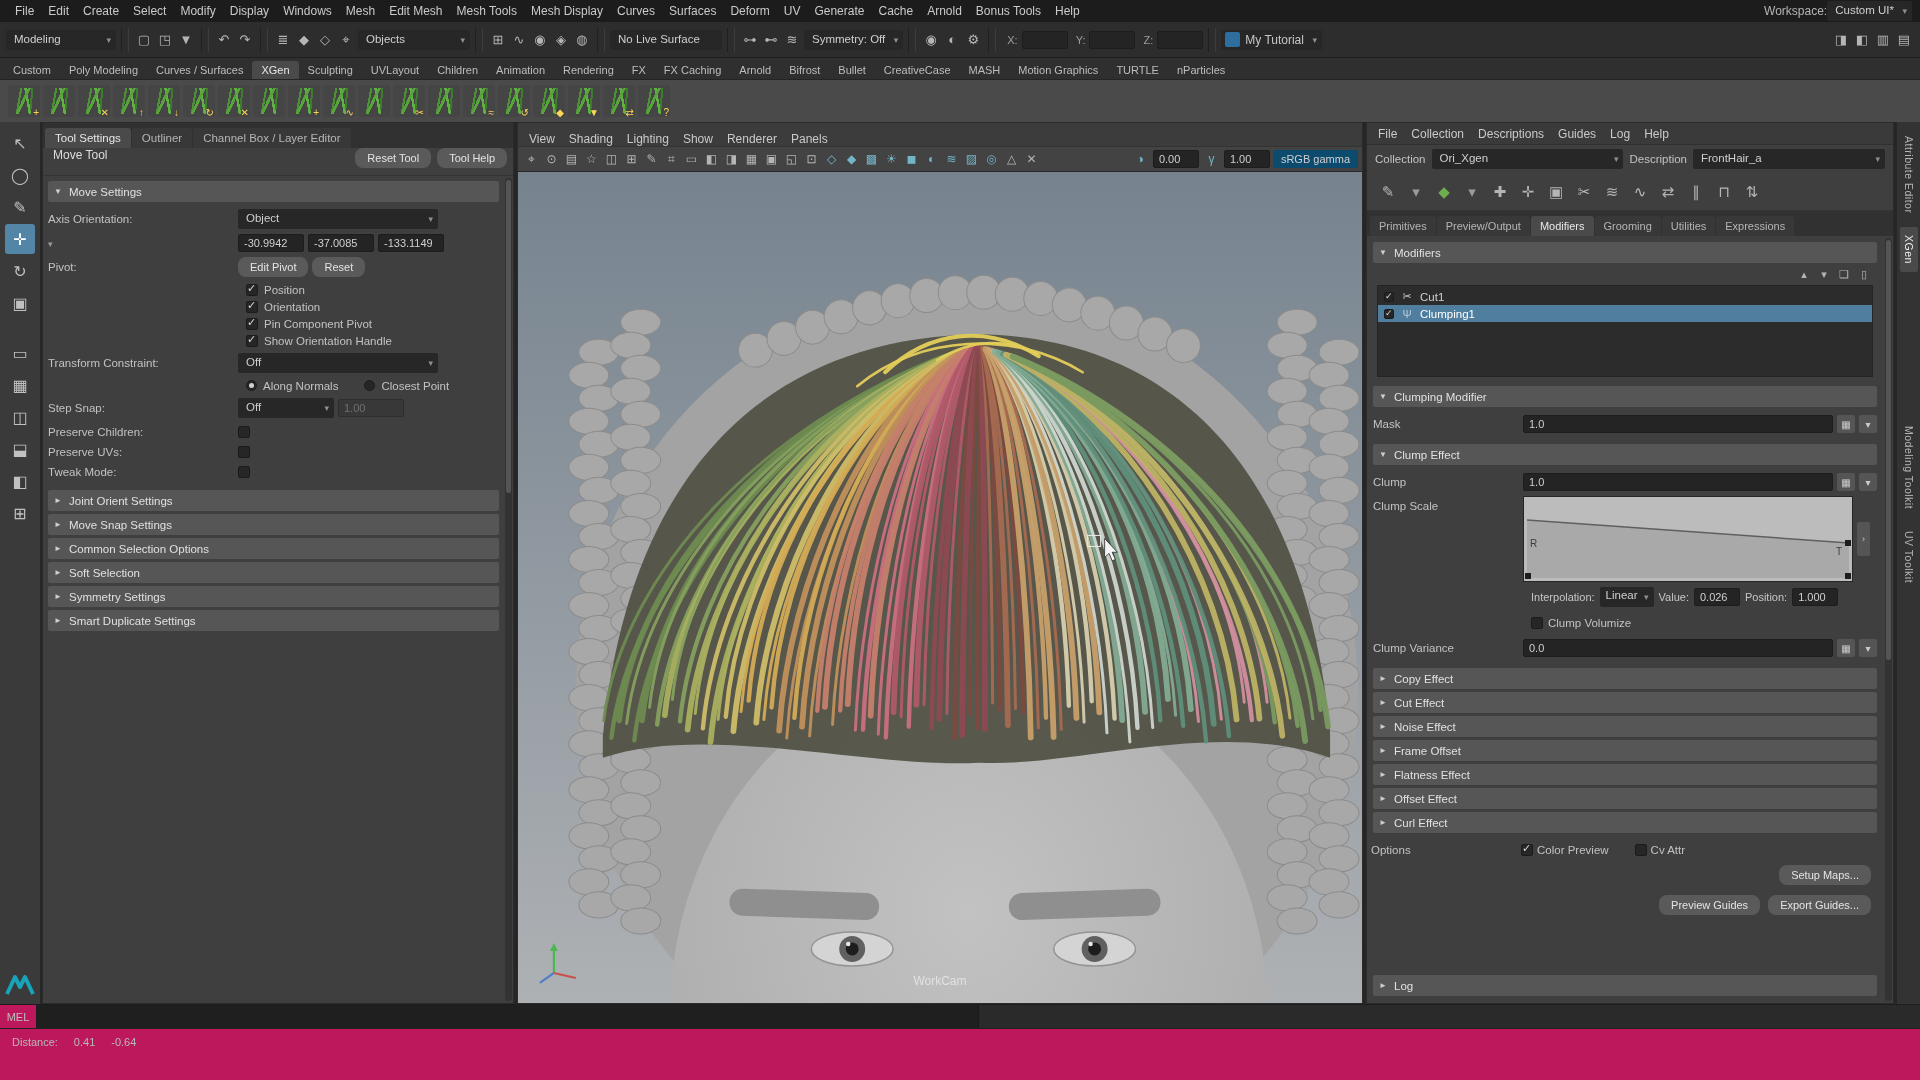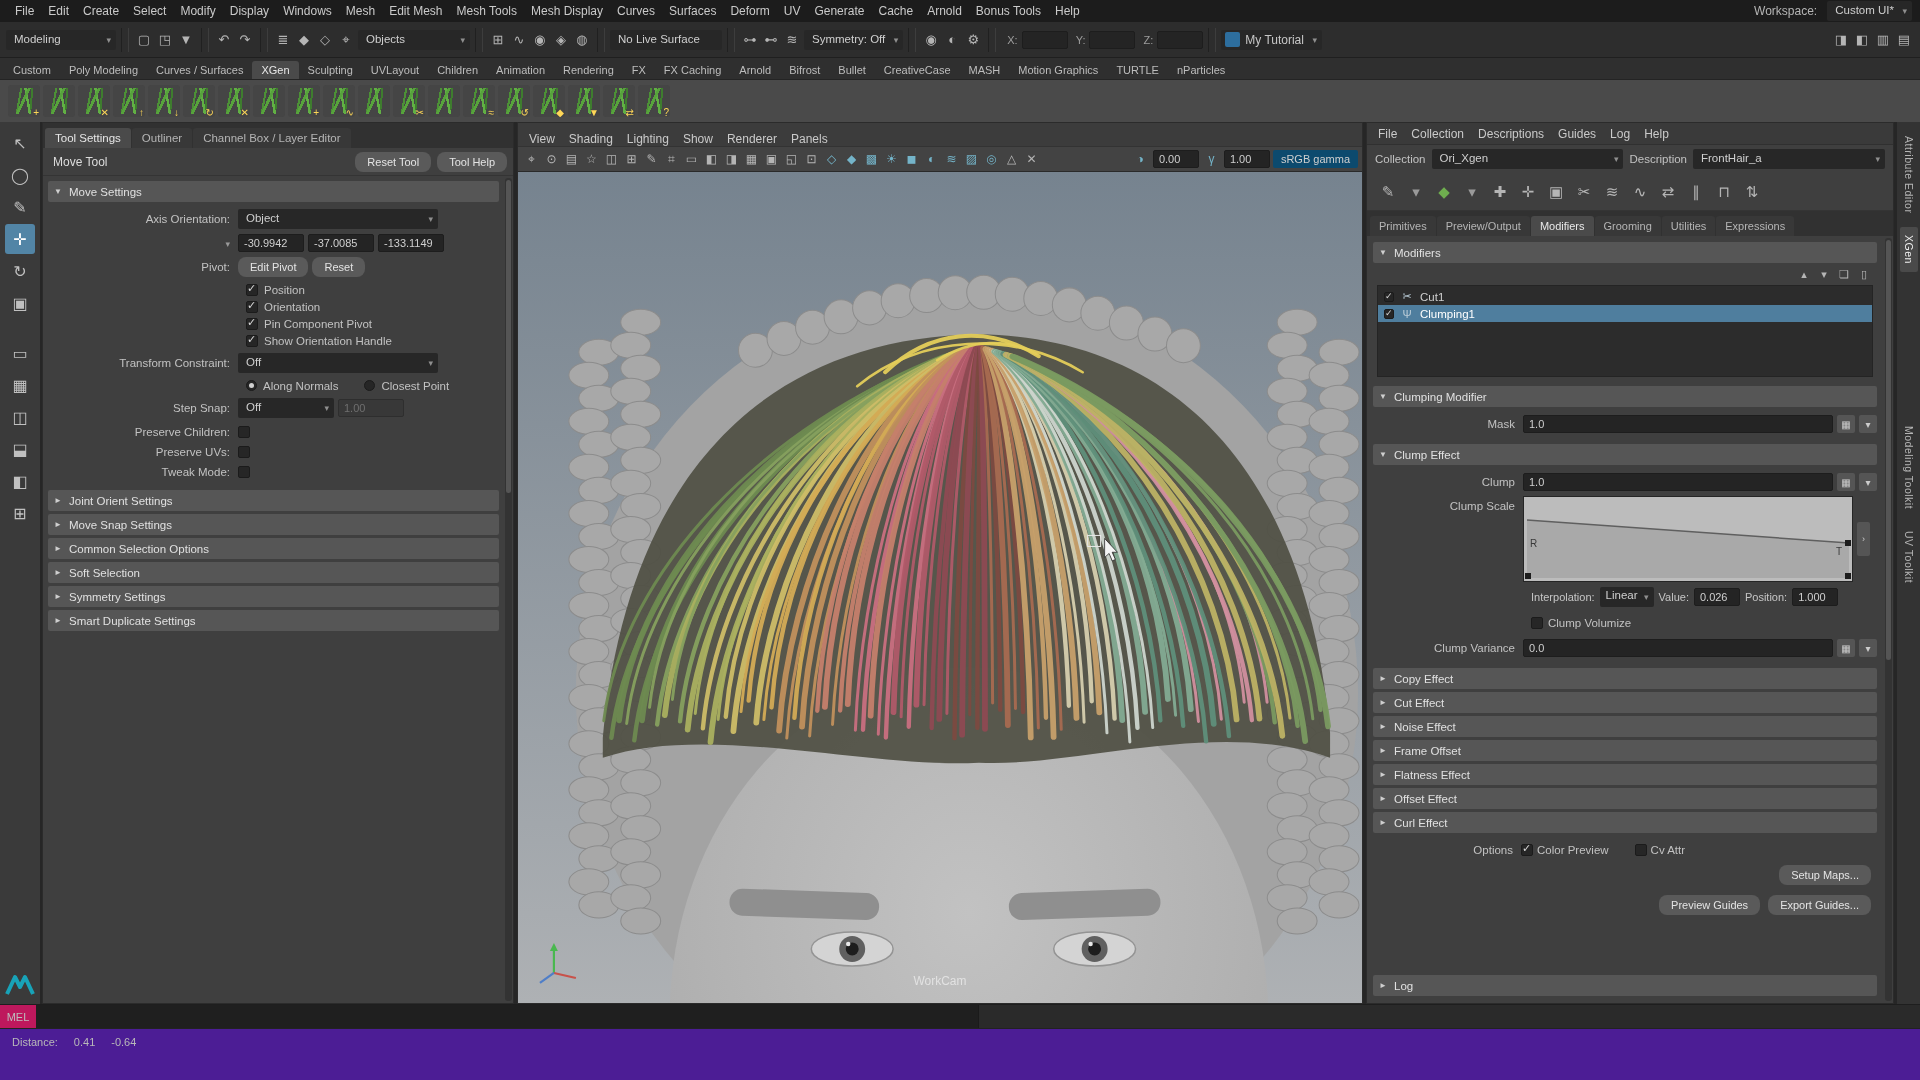--- a/index.html
+++ b/index.html
@@ -3,21 +3,21 @@
 <meta charset="utf-8">
 <style>
 *{box-sizing:border-box;margin:0;padding:0}
 body{background:#101010;font-family:"Liberation Sans",sans-serif}
 #root{position:relative;width:1920px;height:1080px;background:#262626;color:#c6c6c6;font-size:12px;overflow:hidden;user-select:none}
 
 
 .menubar{position:absolute;left:0;top:0;right:0;height:22px;background:#1c1c1c;display:flex;align-items:center;padding:0 8px}
 .menus{display:flex;height:100%;align-items:center}
 .menu-item{padding:3px 7px;font-size:12px;color:#cacaca;white-space:nowrap;cursor:default}
-.workspace{margin-left:auto;display:flex;align-items:center;gap:10px;font-size:12px;color:#b5b5b5}
+.workspace{margin-left:auto;display:flex;align-items:center;gap:0;font-size:12px;color:#b5b5b5}
 
 
 .dd{background:#272727;border-radius:2px;padding:3px 18px 3px 8px;position:relative;font-size:11.5px;color:#cfcfcf;white-space:nowrap;min-height:20px}
 .caret::after{content:"▾";position:absolute;right:5px;top:50%;transform:translateY(-50%);font-size:9px;color:#8f8f8f}
 .btn{background:#5a5a5a;border:none;border-radius:8px;color:#e4e4e4;font-size:11px;padding:4px 12px;font-family:"Liberation Sans",sans-serif;white-space:nowrap}
 .num{background:#242424;border:1px solid #1d1d1d;border-radius:2px;color:#cfcfcf;font-size:11px;padding:2px 5px;width:66px;font-family:"Liberation Sans",sans-serif}
 .num.small{width:46px}
 .num.dim{color:#6f6f6f;background:#383838;border-color:#2e2e2e}
 .icon{width:20px;height:20px;display:flex;align-items:center;justify-content:center;font-size:13px;color:#b5b5b5;border-radius:2px;flex:none}
 .icon.tint{color:#74b4c9}
@@ -61,30 +61,30 @@
 .tb-ic{width:30px;height:30px;display:flex;align-items:center;justify-content:center;font-size:16px;color:#c0c0c0;border-radius:3px;flex:none}
 .tb-ic.active{background:#5285a6;color:#fff}
 .tb-gap{height:16px;flex:none}
 .maya-logo{margin-top:auto;margin-bottom:8px}
 
 
 .left-panel{position:absolute;left:42px;top:122px;width:472px;bottom:76px;background:#3f3f3f;display:flex;flex-direction:column;border:1px solid #2b2b2b}
 .panel-tabbar{height:25px;background:#313131;display:flex;align-items:flex-end;padding:2px 2px 0 2px;gap:1px;flex:none}
 .panel-tabbar .tab{padding:4px 10px;font-size:11.5px;color:#b5b5b5;background:#383838;border-radius:3px 3px 0 0;white-space:nowrap}
 .panel-tabbar .tab.active{background:#4a4a4a;color:#e6e6e6}
-.tool-header{height:28px;display:flex;align-items:center;padding:0 6px;gap:6px;border-bottom:1px solid #343434;flex:none}
+.tool-header{height:28px;display:flex;align-items:flex-start;padding:0 6px;gap:6px;border-bottom:1px solid #343434;flex:none}
 .tool-name{font-size:12px;color:#dcdcdc;margin-right:auto;padding-left:4px}
 .scroll{flex:1;overflow:hidden;padding:3px 12px 3px 3px;position:relative}
 .scrollbar{position:absolute;right:1px;top:2px;bottom:2px;width:7px;background:#333;border-radius:3px}
 .scrollbar .thumb{position:absolute;left:1px;right:1px;top:2px;height:38%;background:#555;border-radius:3px}
 .frame{margin:2px 2px 3px 2px}
 .frame-h{height:21px;background:#565656;border-radius:2px;display:flex;align-items:center;gap:5px;padding:0 6px;font-size:11.5px;color:#e0e0e0}
 .frame-b{padding:7px 0 5px 0;display:flex;flex-direction:column;gap:4px}
 .row{display:flex;align-items:center;min-height:20px}
-.lbl{width:190px;text-align:right;padding-right:8px;font-size:11.5px;color:#c2c2c2;flex:none}
+.lbl{width:190px;padding-right:8px;font-size:11.5px;color:#c2c2c2;flex:none}
 .ctl{display:flex;align-items:center;gap:4px;flex:1}
 .w200{width:200px}
 .cb-row{display:flex;align-items:center;gap:6px;margin-left:198px;min-height:17px}
 .cb-label{font-size:11.5px;color:#c2c2c2}
 .mini-caret{font-size:9px;color:#9a9a9a}
 
 
 .viewport{position:absolute;left:517px;top:122px;width:846px;bottom:76px;background:#3c3c3c;display:flex;flex-direction:column;border:1px solid #2b2b2b}
 .vp-menubar{height:23px;display:flex;align-items:flex-start;padding:6px 4px;flex:none}
 .vp-toolbar{height:26px;background:#434343;border-top:1px solid #333;border-bottom:1px solid #2a2a2a;display:flex;align-items:center;padding:0 4px;gap:1px;flex:none}
@@ -127,21 +127,21 @@
 .side-strip{position:absolute;left:1897px;top:122px;width:23px;bottom:76px;background:#333;display:flex;flex-direction:column;align-items:center;padding-top:6px;gap:6px}
 .side-tab{writing-mode:vertical-rl;font-size:10.5px;color:#b5b5b5;padding:8px 3px;letter-spacing:.5px;border-radius:2px;white-space:nowrap}
 .side-tab.active{background:#4a4a4a;color:#efefef}
 .side-tab.push{margin-top:140px}
 
 
 .cmdline{position:absolute;left:0;right:0;top:1004px;height:24px;background:#2b2b2b;display:flex;align-items:stretch;border-top:1px solid #1e1e1e}
 .cmd-label{width:36px;font-size:11px;color:#bdbdbd;background:#be185d;display:flex;align-items:center;justify-content:center;flex:none}
 .cmd-input{flex:1;background:#1f1f1f;border:none;color:#ddd;padding:0 8px;font-family:"DejaVu Sans Mono",monospace;font-size:11px}
 .cmd-result{flex:1;background:#2a2a2a;border:none;border-left:1px solid #1a1a1a;color:#bbb;padding:0 8px;font-size:11px}
-.statusbar{position:absolute;left:0;right:0;top:1028px;height:52px;background:#4c1d95;border-top:1px solid #222;padding:7px 12px;font-size:11px;color:#b9b9b9;display:flex;gap:16px;align-items:flex-start}
+.statusbar{position:absolute;left:0;right:0;top:1028px;height:52px;background:#be185d;border-top:1px solid #222;padding:7px 12px;font-size:11px;color:#b9b9b9;display:flex;gap:16px;align-items:flex-start}
 </style>
 </head>
 <body>
 
 <div id="root">
 
   <header class="menubar">
     <nav class="menus">
         <div class="menu-item">File</div>
         <div class="menu-item">Edit</div>

